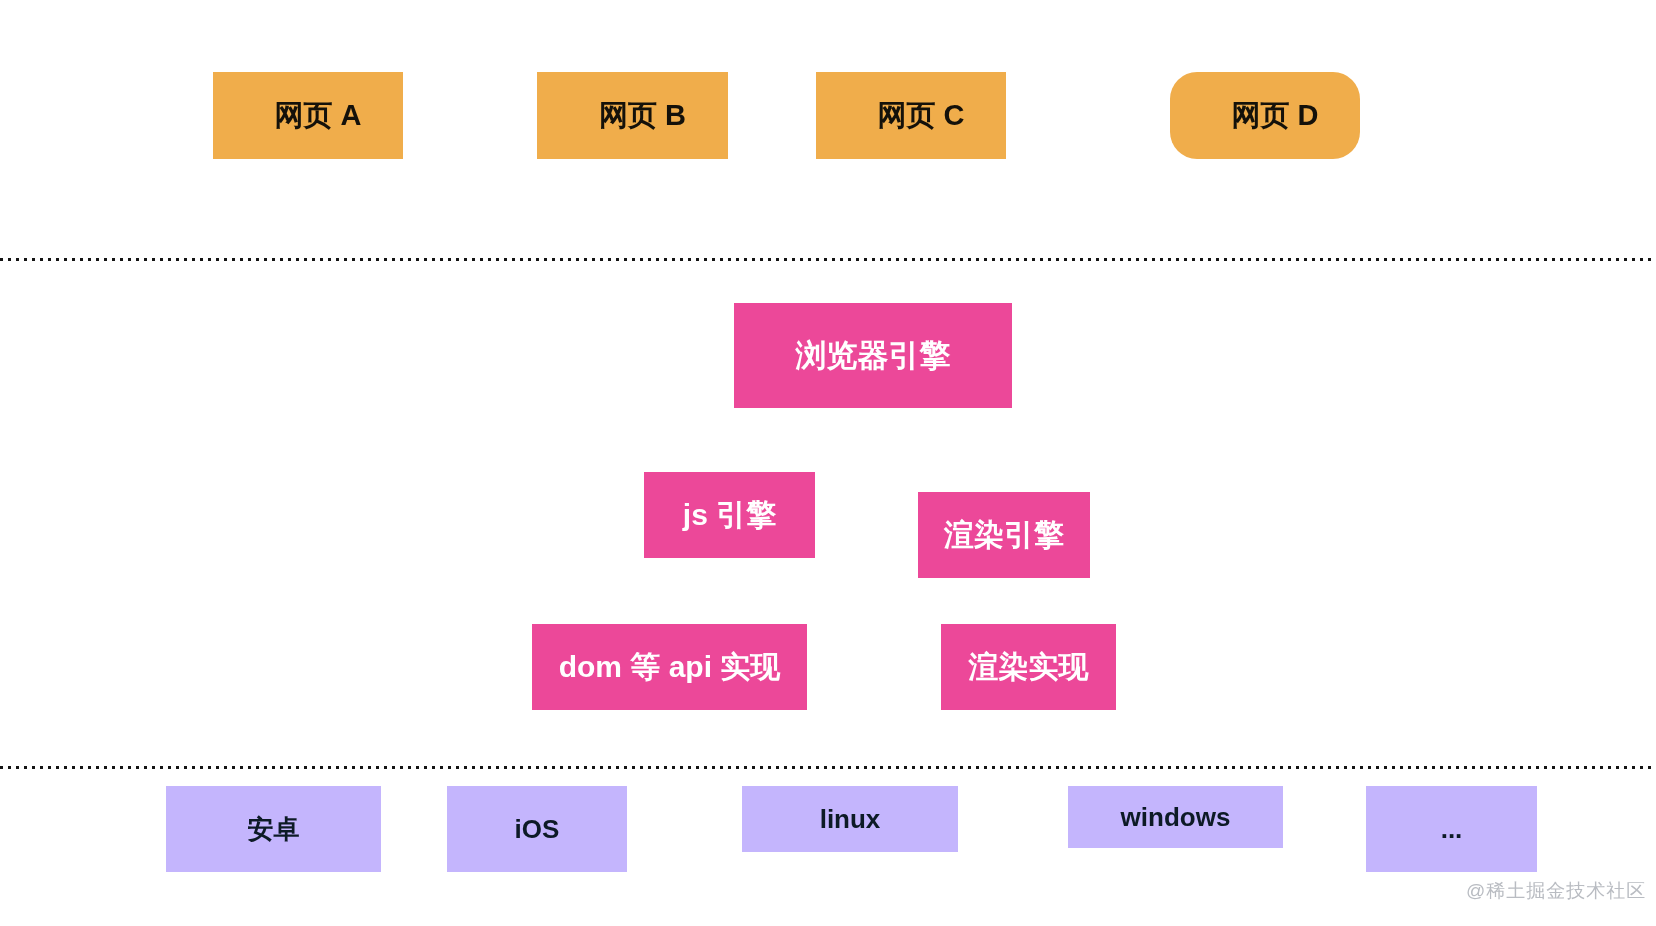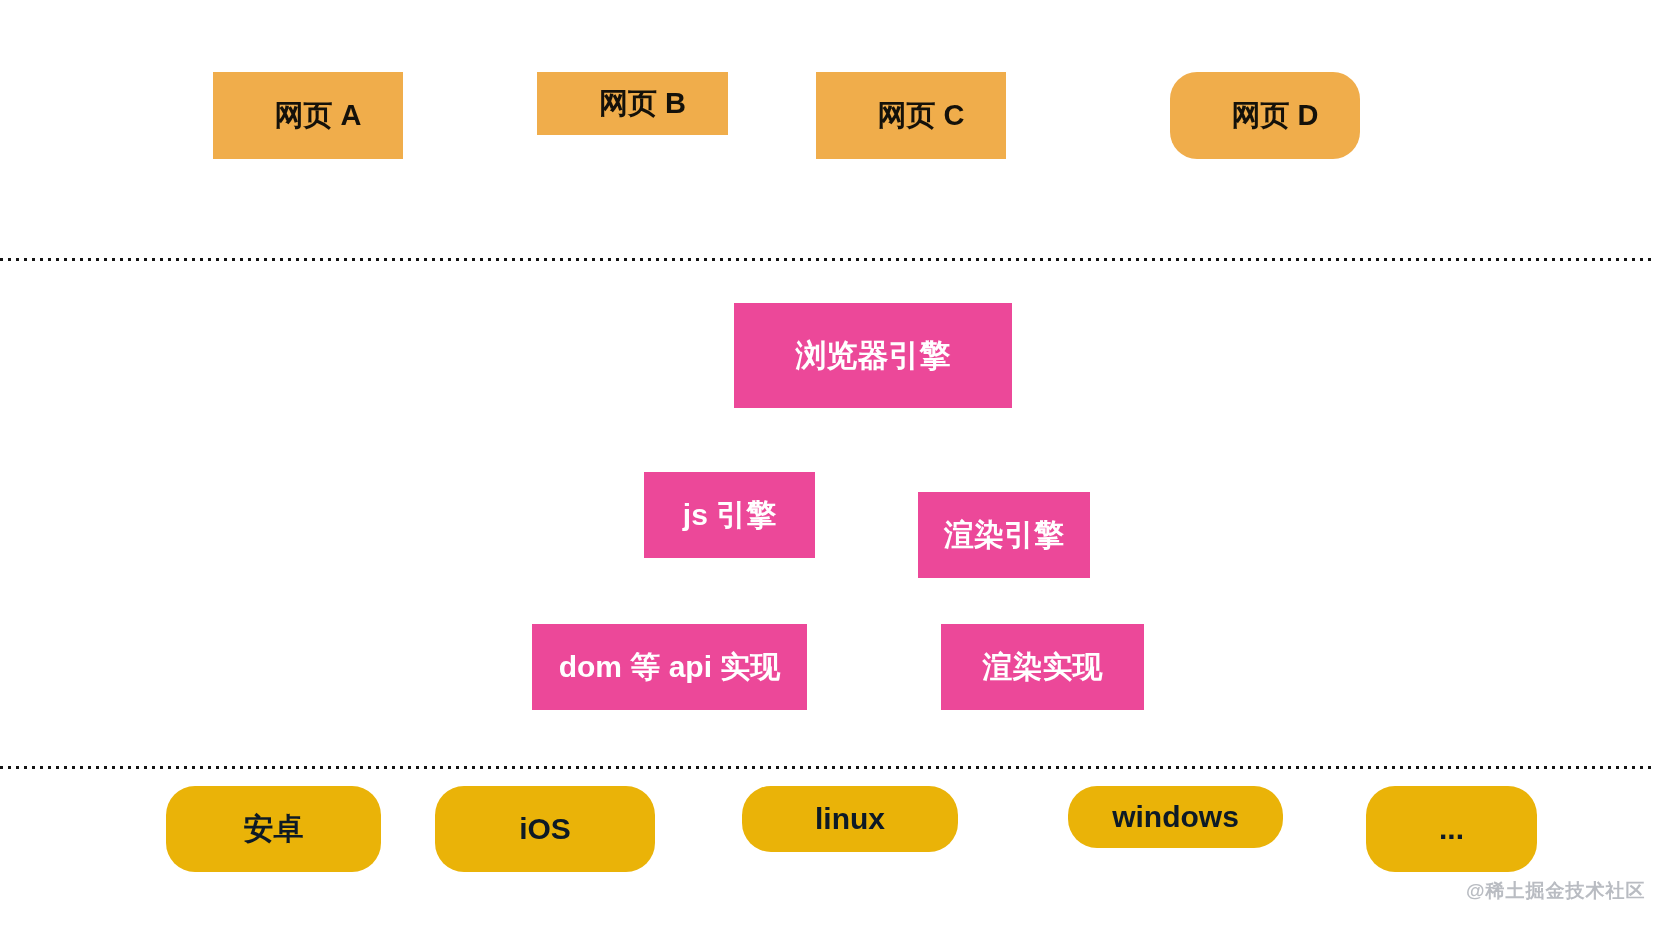--- a/index.html
+++ b/index.html
@@ -32,61 +32,60 @@
   }
   .box--engine {
     background: #ec4899;
     color: #ffffff;
     font-size: 30px;
   }
   .box--engine-main {
     font-size: 31px;
   }
   .box--os {
-    background: #eab308;
+    background: #c4b5fd;
     color: #0d1a26;
-    font-size: 30px;
-    border-radius: 29px;
+    font-size: 26px;
   }
   .separator {
     position: absolute;
     left: 0;
     width: 1656px;
     height: 3px;
     background-image: repeating-linear-gradient(90deg, #141414 0px, #141414 3px, transparent 3px, transparent 8px);
   }
   .separator--top { top: 258px; }
   .separator--bottom { top: 766px; }
 
   
   .pos-web-a { left: 213px;  top: 72px; width: 190px; height: 87px; }
-  .pos-web-b { left: 537px;  top: 72px; width: 191px; height: 63px; }
+  .pos-web-b { left: 537px;  top: 72px; width: 191px; height: 87px; }
   .pos-web-c { left: 816px;  top: 72px; width: 190px; height: 87px; }
   .pos-web-d { left: 1170px; top: 72px; width: 190px; height: 87px; border-radius: 27px; }
 
   
   .pos-browser-engine { left: 734px; top: 303px; width: 278px; height: 105px; }
   .pos-js-engine      { left: 644px; top: 472px; width: 171px; height: 86px; }
   .pos-render-engine  { left: 918px; top: 472px; width: 172px; height: 86px; margin-top: 20px; }
   .pos-dom-impl       { left: 532px; top: 624px; width: 275px; height: 86px; text-align: center; }
-  .pos-render-impl    { left: 941px; top: 624px; width: 203px; height: 86px; }
+  .pos-render-impl    { left: 941px; top: 624px; width: 175px; height: 86px; }
 
   
   .pos-os-android  { left: 166px;  top: 786px; width: 215px; height: 86px; }
-  .pos-os-ios      { left: 435px;  top: 786px; width: 220px; height: 86px; }
+  .pos-os-ios      { left: 447px;  top: 786px; width: 180px; height: 86px; }
   .pos-os-linux    { left: 742px;  top: 786px; width: 216px; height: 66px; }
   .pos-os-windows  { left: 1068px; top: 786px; width: 215px; height: 62px; }
   .pos-os-more     { left: 1366px; top: 786px; width: 171px; height: 86px; }
 
   .watermark {
     position: absolute;
     left: 1466px;
     top: 878px;
     font-size: 19px;
-    font-weight: bold;
+    font-weight: normal;
     color: #b9bcc2;
     letter-spacing: 1px;
     white-space: nowrap;
   }
 </style>
 </head>
 <body>
 
 <div class="canvas">
 

